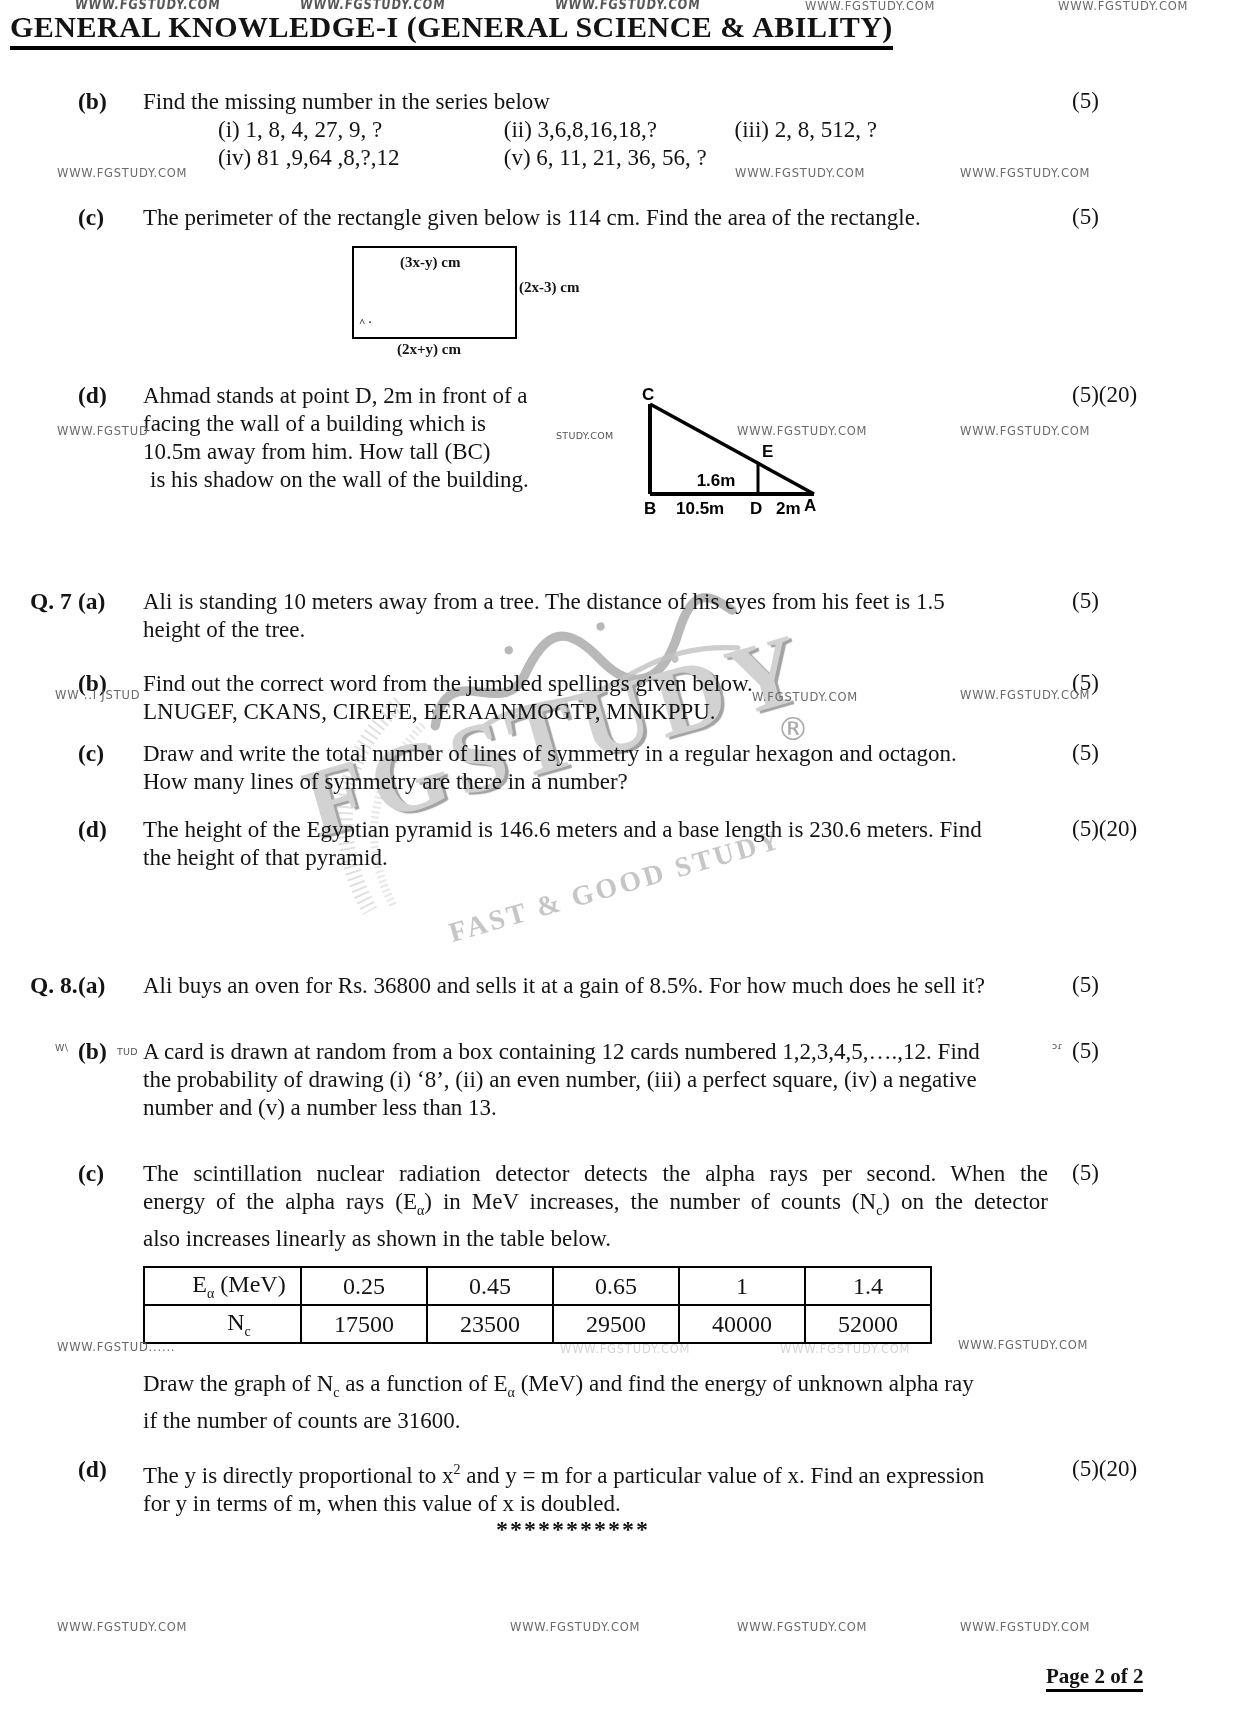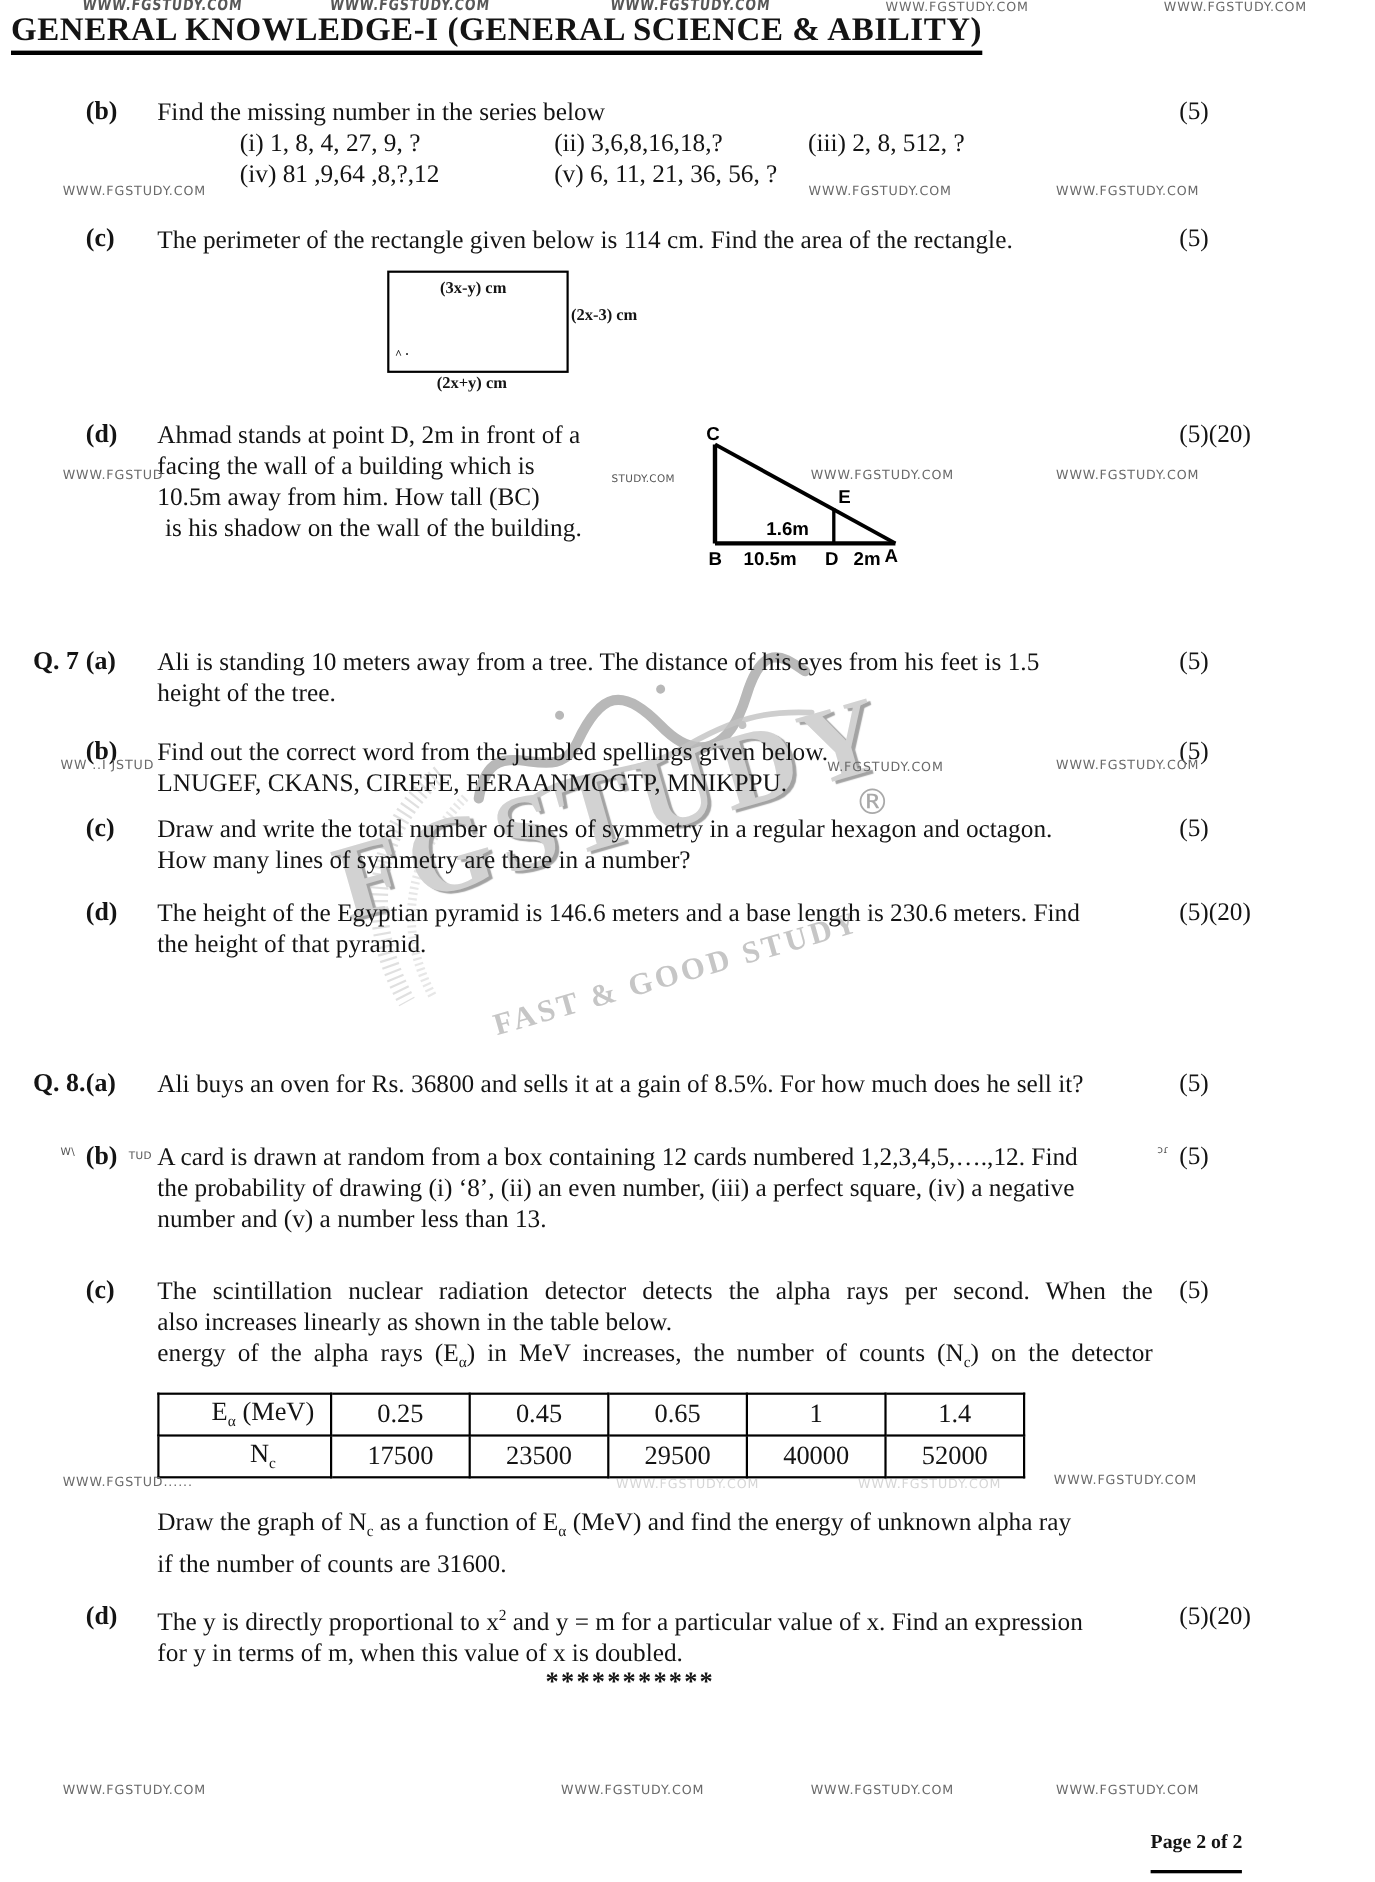--- a/index.html
+++ b/index.html
@@ -54,21 +54,21 @@
   .dtable td, .dtable th{
     border:2.5px solid #000; height:36px; text-align:center; vertical-align:middle;
     font-size:24px; font-weight:normal; font-family:"Liberation Serif", serif; padding:0;
   }
   .dtable .col-h{width:122px;padding-left:33px;} .dtable .col-v{width:124px;}
   
   .stars{position:absolute; left:143px; top:0; width:860px; text-align:center;
          font-size:24px; font-weight:bold; letter-spacing:2px;}
   .page-label{
     position:absolute; left:1046px; top:1664px; z-index:2;
-    font-size:18px; font-weight:bold; border-bottom:3px solid #000; padding-bottom:15px;
+    font-size:21px; font-weight:bold; border-bottom:3px solid #000; padding-bottom:0;
   }
   
   .logo-wm{position:absolute; left:315px; top:598px; width:520px; height:330px; z-index:1;}
   .logo-callig{position:absolute; left:95px; top:8px; transform:rotate(-12deg);}
   .logo-leaf{position:absolute; left:-20px; top:95px;}
   .logo-reg{position:absolute; left:462px; top:112px; font-size:32px; color:#a9a9a9;
             font-family:"DejaVu Sans", sans-serif;}
   .logo-word{
     position:absolute; left:8px; top:150px; transform-origin:0 100%; transform:rotate(-16deg);
     font-family:"Liberation Serif", serif; font-weight:bold; font-size:98px; letter-spacing:7px;
@@ -252,22 +252,22 @@
       <div class="line">the probability of drawing (i) ‘8’, (ii) an even number, (iii) a perfect square, (iv) a negative</div>
       <div class="line">number and (v) a number less than 13.</div>
     </div>
     <div class="marks"><span>(5)</span></div>
   </div>
 
   <div class="sec" style="top:1160px">
     <span class="qletter">(c)</span>
     <div class="qtext">
       <div class="line just">The scintillation nuclear radiation detector detects the alpha rays per second. When the</div>
+      <div class="line just"><span>energy of the alpha rays (E</span><sub>α</sub><span>) in MeV increases, the number of counts (N</span><sub>c</sub><span>) on the detector</span></div>
       <div class="line">also increases linearly as shown in the table below.</div>
-      <div class="line just"><span>energy of the alpha rays (E</span><sub>α</sub><span>) in MeV increases, the number of counts (N</span><sub>c</sub><span>) on the detector</span></div>
     </div>
     <div class="marks"><span>(5)</span></div>
   </div>
 
   <div class="sec" style="top:1266px">
     <table class="dtable">
       <tbody>
           <tr>
         <th class="col-h"><span>E</span><sub>α</sub><span> (MeV)</span></th>
         <td class="col-v">0.25</td>

